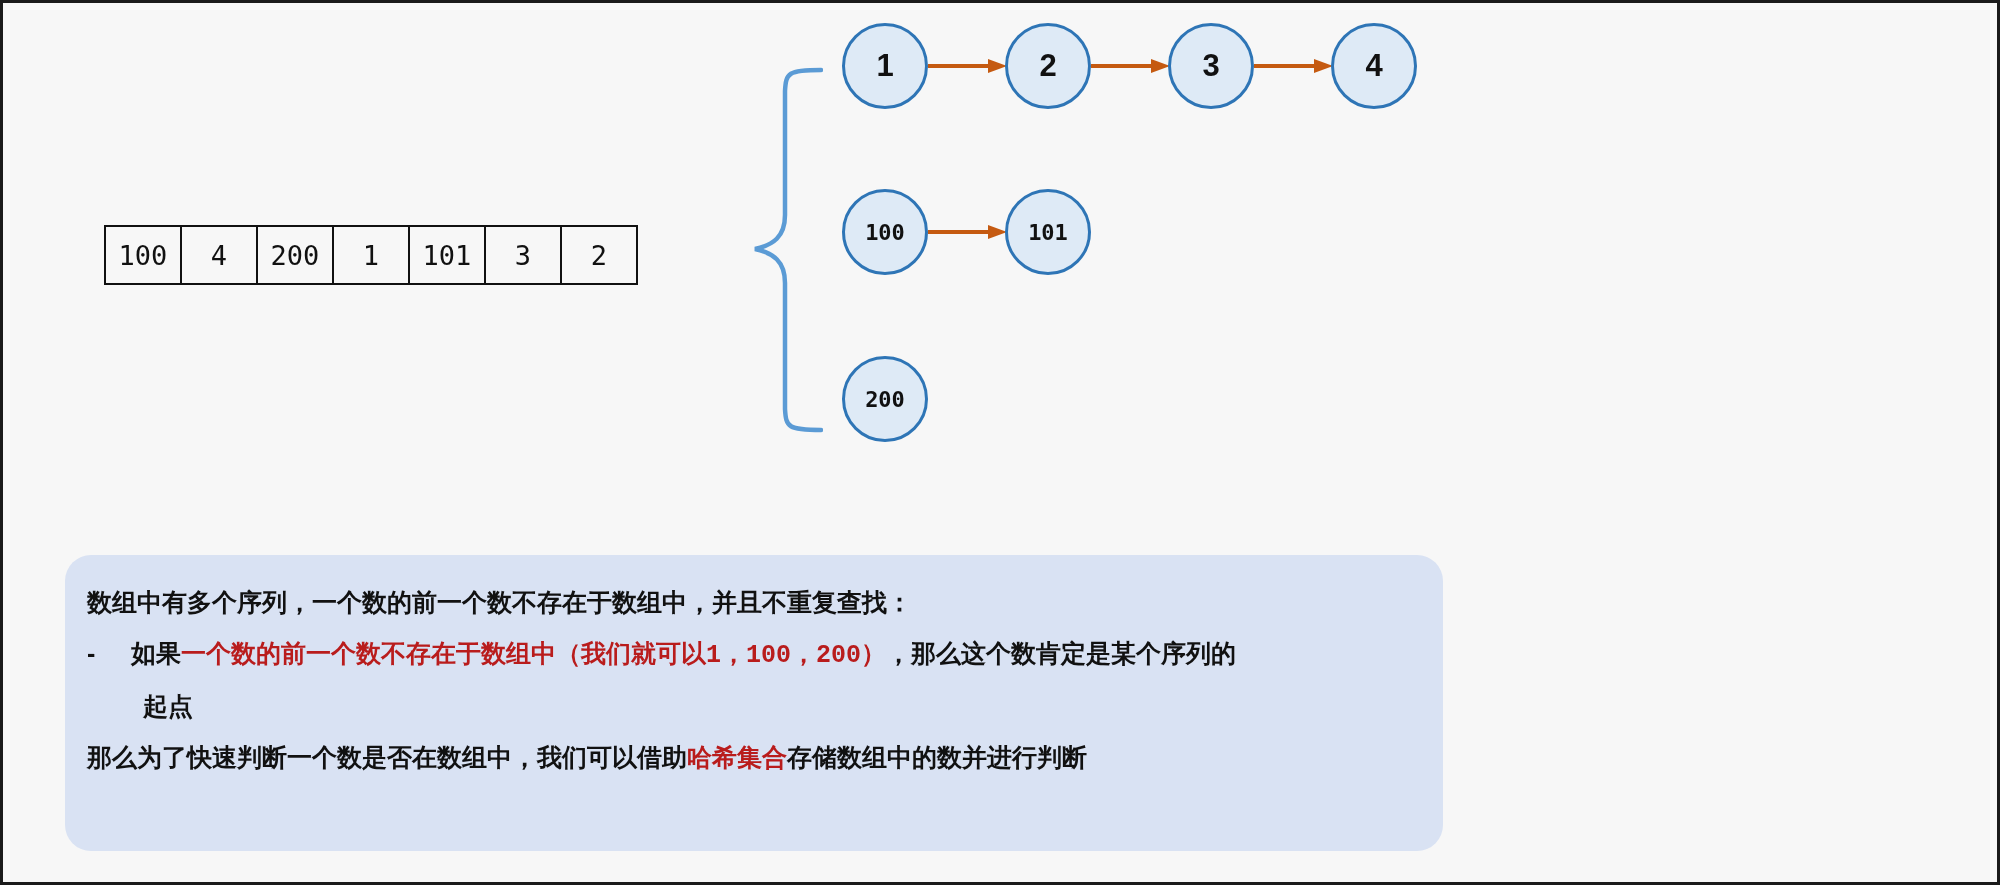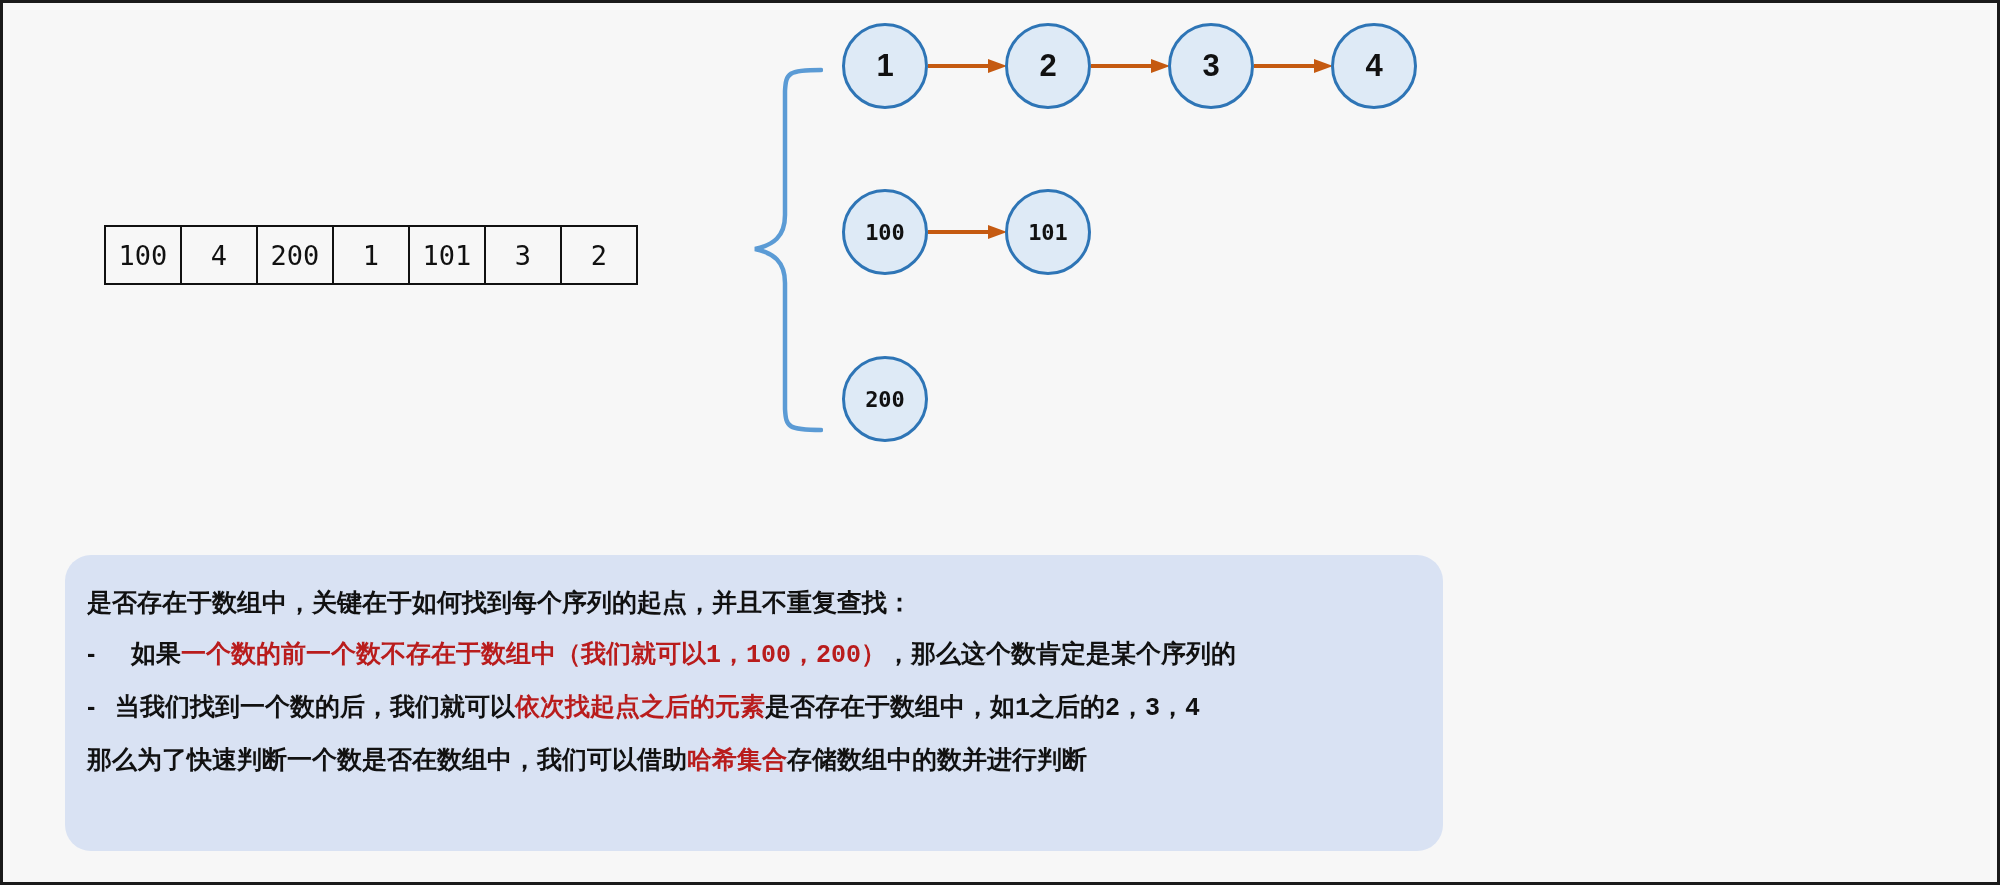--- a/index.html
+++ b/index.html
@@ -156,30 +156,30 @@
     <line x1="0" y1="10" x2="60" y2="10" stroke="#c55a11" stroke-width="4"></line>
     <polygon points="60,3 79,10 60,17" fill="#c55a11"></polygon>
   </svg>
   <div class="node big-num" style="left:1002px; top:186px; width:86px; height:86px;">101</div>
 
   <div class="node big-num" style="left:839px; top:353px; width:86px; height:86px;">200</div>
 
   <div id="callout">
 
     <div class="c-line">
-      <span>是否存在于数组中，关键在于如何找到每个序列的起点，并且不重复查找：</span>
+      <span>数组中有多个序列，一个数的前一个数不存在于数组中，并且不重复查找：</span>
     </div>
 
     <div class="c-line">
       <span class="bullet-dash">-</span><span>如果</span><span class="red">一个数的前一个数不存在于数组中</span><span class="red">（我们就可以</span><span class="red mono">1，100，200</span><span class="red">）</span><span>，那么这个数肯定是某个序列的</span>
     </div>
 
+    <div class="c-line wrap-line">
+      <span>起点</span>
+    </div>
 
-    <div class="c-line">
-      <span class="bullet-dash tight">-</span><span>当我们找到一个数的后，我们就可以</span><span class="red">依次找起点之后的元素</span><span>是否存在于数组中，如</span><span class="mono">1</span><span>之后的</span><span class="mono">2，3，4</span>
-    </div>
 
     <div class="c-line">
       <span>那么为了快速判断一个数是否在数组中，我们可以借助</span><span class="red">哈希集合</span><span>存储数组中的数并进行判断</span>
     </div>
 
   </div>
 </div>
 
 </body></html>

